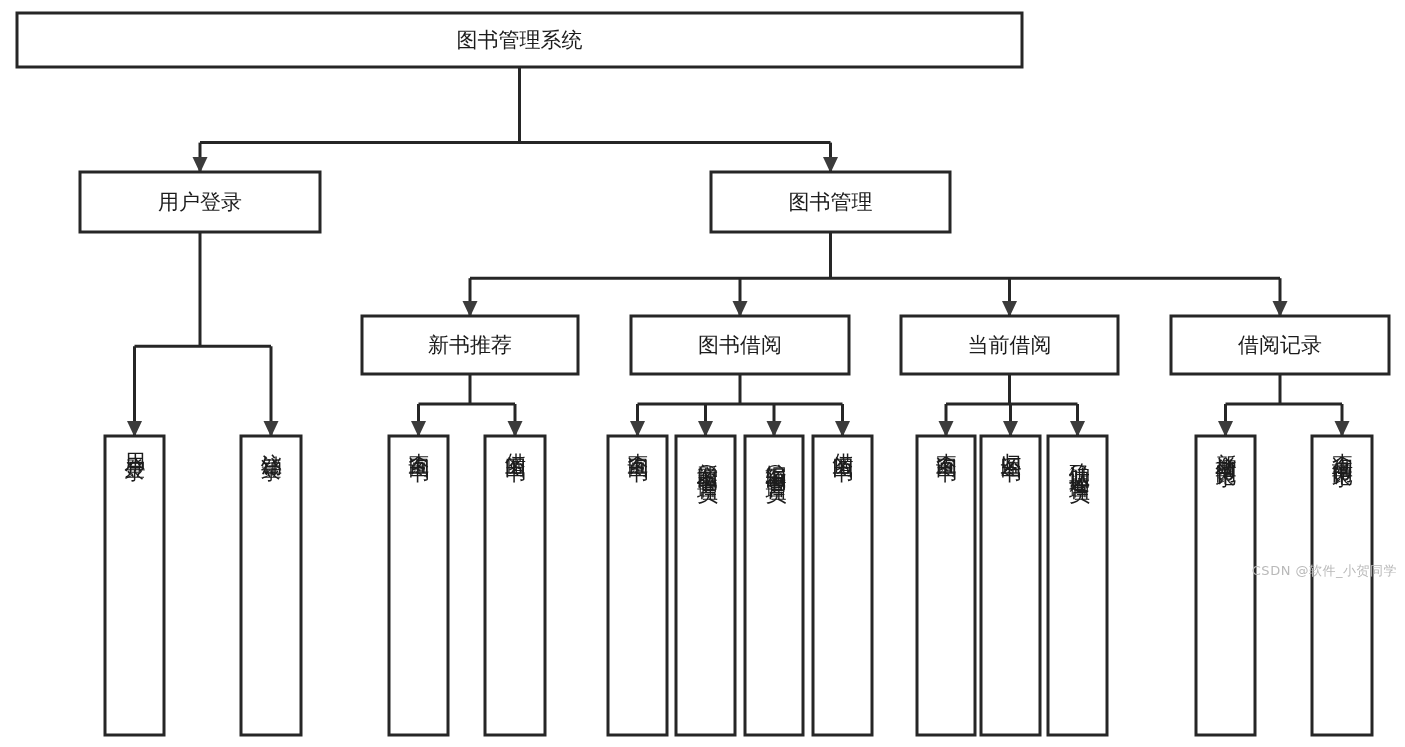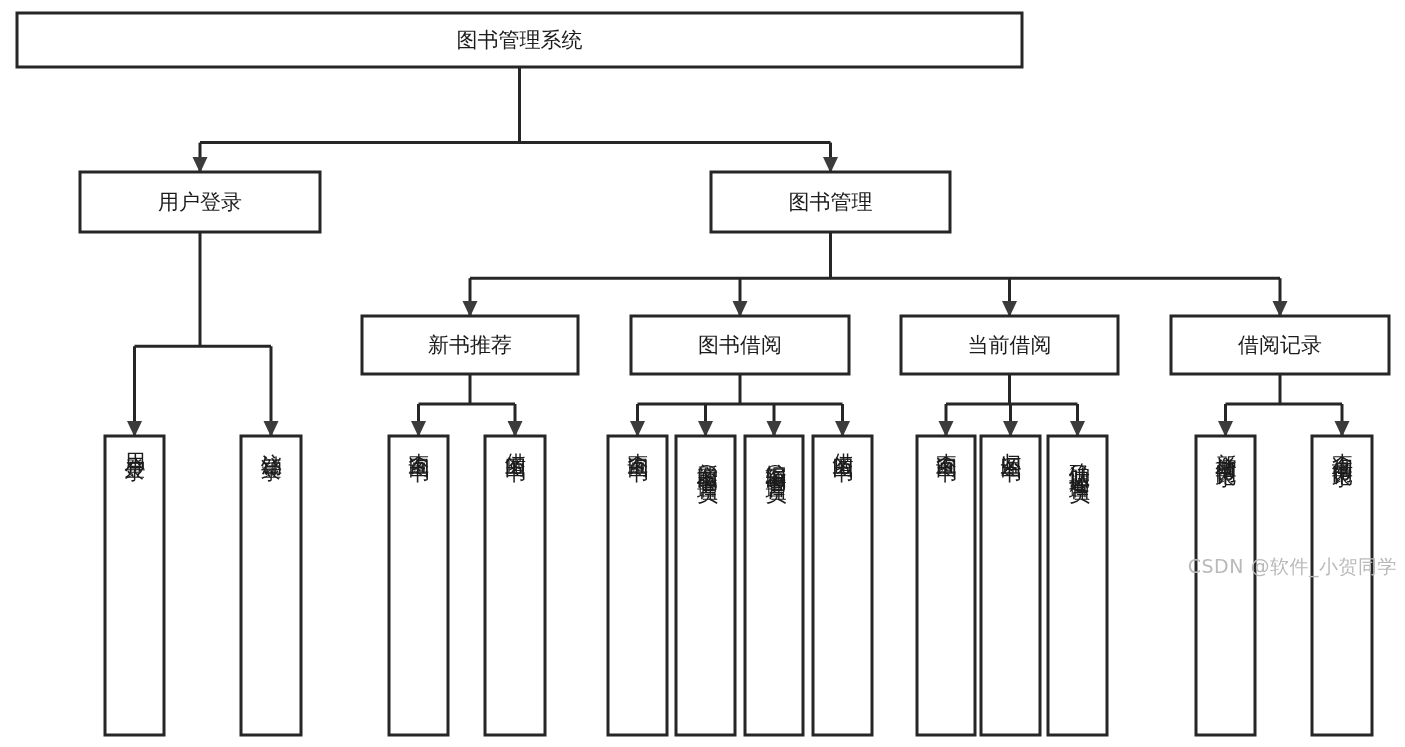--- a/index.html
+++ b/index.html
@@ -61,21 +61,21 @@
     letter-spacing: 3px;
     white-space: nowrap;
     pointer-events: none;
     text-align: left;
   }
   .watermark {
     position: absolute;
     right: 8px;
     bottom: 3px;
     font-family: "DejaVu Sans", "Liberation Sans", sans-serif;
-    font-size: 19px;
+    font-size: 13px;
     color: #b9b9b9;
     white-space: nowrap;
     letter-spacing: 0.5px;
   }
 </style>
 </head>
 <body>
 
 <div id="diagram-root">
   <svg class="flow-svg" id="flow-svg" viewBox="0 0 1405 747">

